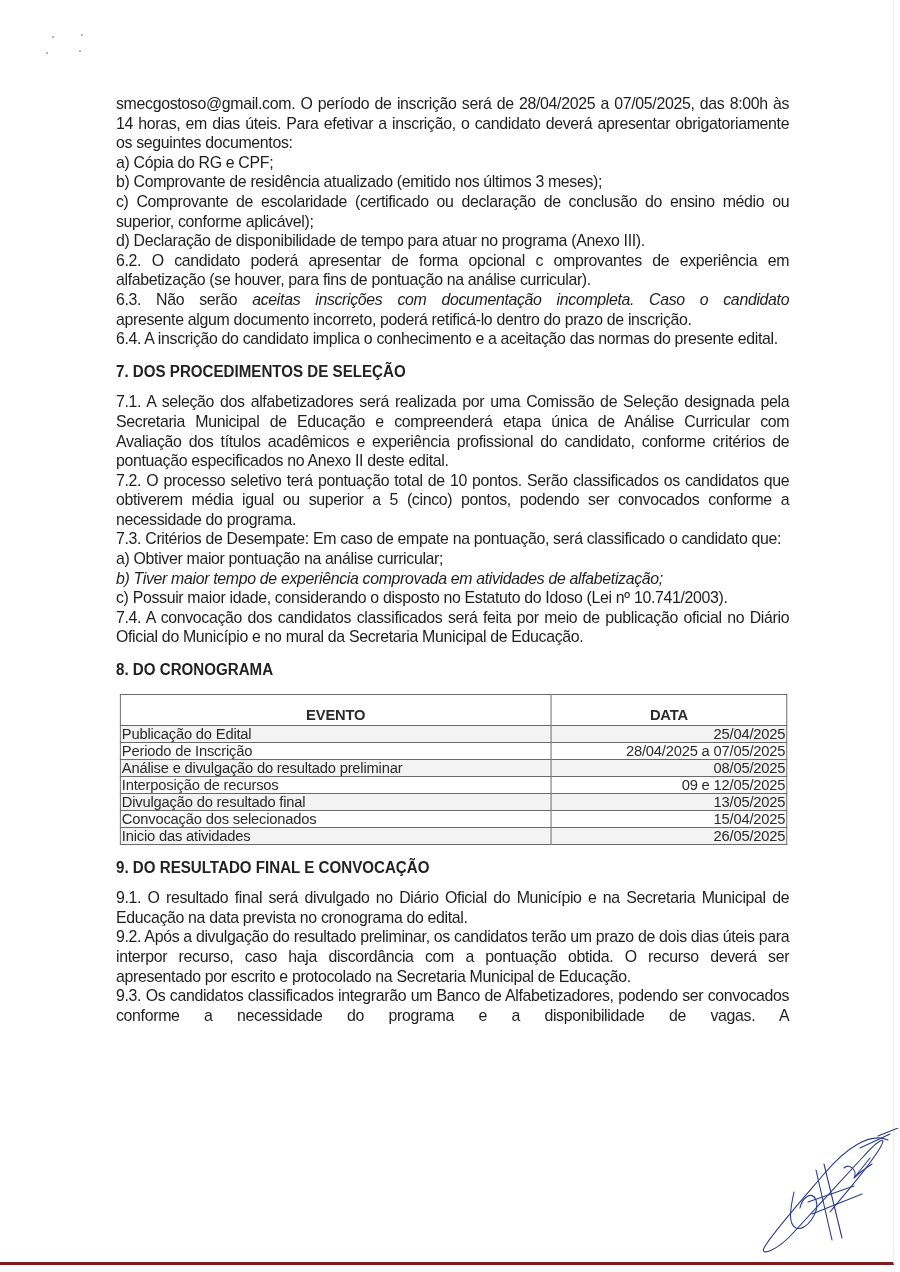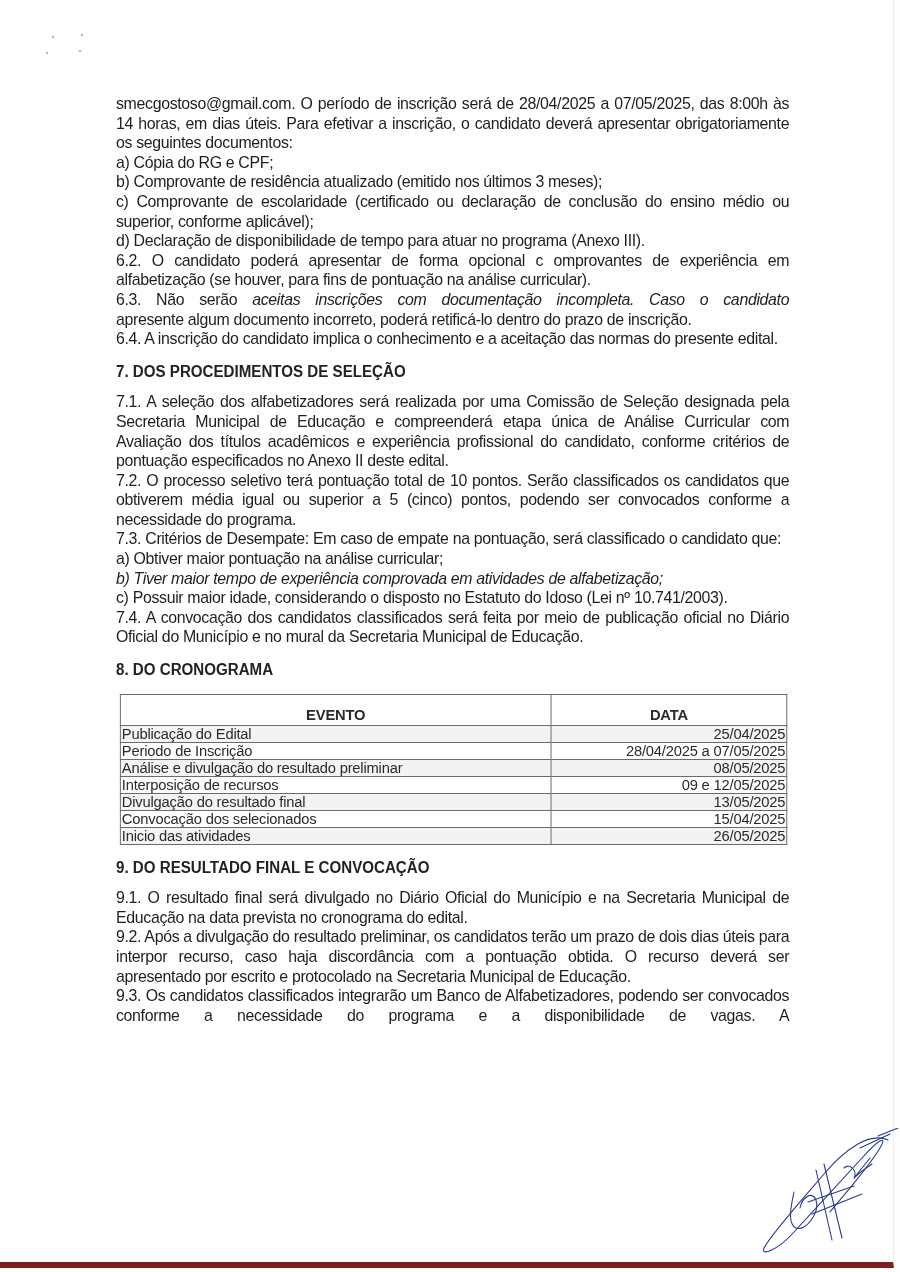--- a/index.html
+++ b/index.html
@@ -3,21 +3,21 @@
 <meta charset="utf-8">
 <style>
   html, body { margin: 0; padding: 0; }
   body {
     width: 900px; height: 1272px; background: #fdfdfd; position: relative; overflow: hidden;
     font-family: "Liberation Sans Narrow", "Liberation Sans", sans-serif;
     color: #1e1e1e;
   }
   .page {
     position: absolute; left: 0; top: 0; width: 893px; height: 1262px; background: #ffffff;
-    border-right: 1px solid #ececec; border-bottom: 6px solid #7f1d1d;
+    border-right: 1px solid #ececec; border-bottom: 3px solid #7f1d1d;
   }
   .specks { position: absolute; left: 24px; top: 32px; width: 60px; height: 30px; }
   .speck { position: absolute; width: 2px; height: 2px; background: #9a9a9a; border-radius: 1px; }
   .body-text {
     position: absolute; left: 116px; top: 94px; width: 694px;
     font-size: 16.4px; line-height: 19.6px; letter-spacing: -0.35px;
     transform: scaleX(0.97); transform-origin: left top;
   }
   .p { text-align: justify; margin: 0; }
   .p.full { text-align-last: justify; }

